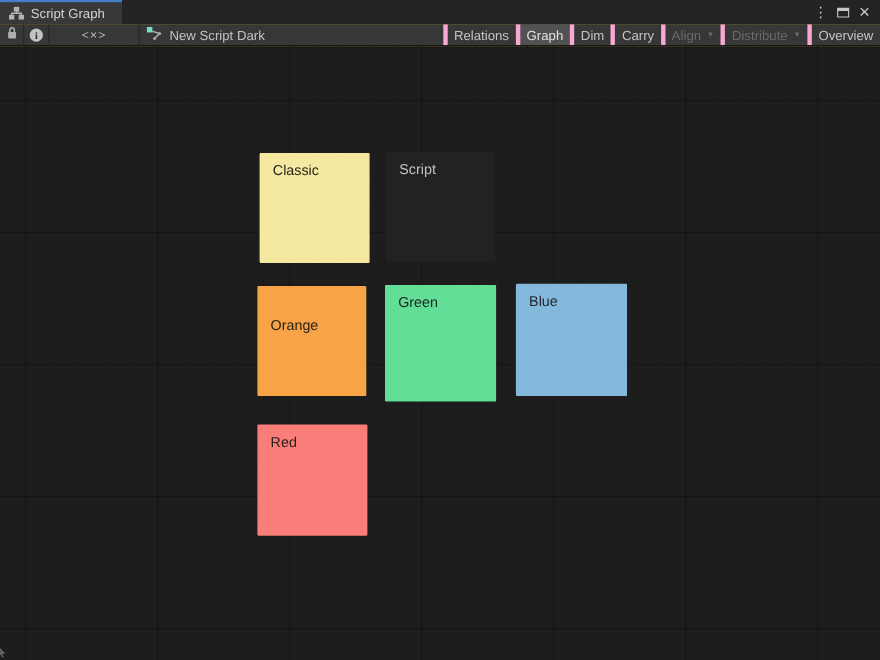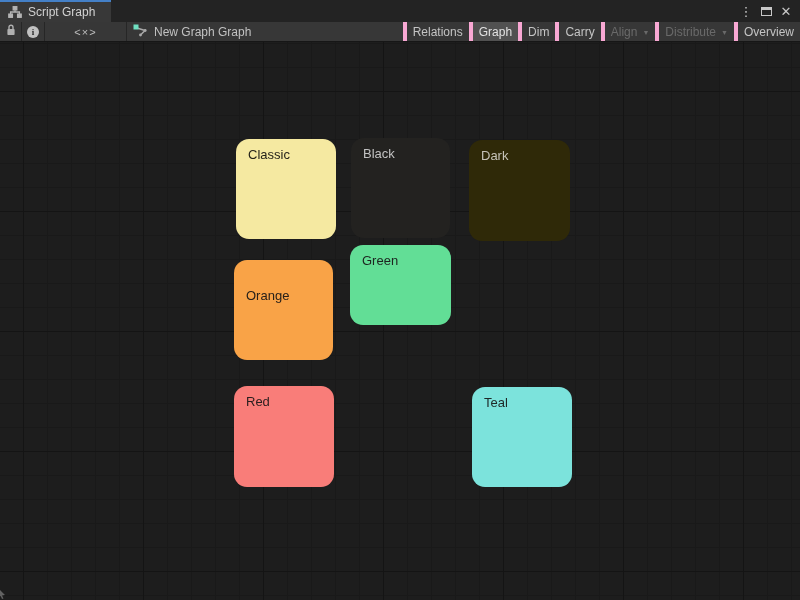--- a/index.html
+++ b/index.html
@@ -78,21 +78,21 @@
     background-color: #1d1d1d;
     background-image:
       linear-gradient(90deg, #141414 1px, transparent 1px),
       linear-gradient(#141414 1px, transparent 1px),
       linear-gradient(90deg, #191919 1px, transparent 1px),
       linear-gradient(#191919 1px, transparent 1px);
     background-size: 120px 120px, 120px 120px, 24px 24px, 24px 24px;
     background-position: 23px 0, 0 49px, 23px 0, 0 1px;
   }
   .note {
-    position: absolute; border-radius: 13px;
+    position: absolute; border-radius: 1px;
   }
   .note-label {
     display: block; padding: 8px 0 0 12px; font-size: 13px; line-height: 16px;
   }
   .cursor-frag { position: absolute; left: -2px; bottom: -3px; }
 </style>
 </head>
 <body>
 
 <div class="window">
@@ -137,21 +137,21 @@
 
     <div class="graph-title">
       <span>
         <svg width="15" height="13" viewBox="0 0 15 13">
           <path d="M4 4 L12 6.5 L7.5 11" fill="none" stroke="#a8a8a8" stroke-width="1.5" stroke-linecap="round" stroke-linejoin="round"></path>
           <rect x="0.5" y="0.5" width="5" height="5" fill="#6fe0c1"></rect>
           <circle cx="12.2" cy="6.5" r="1.4" fill="#a8a8a8"></circle>
           <circle cx="7.5" cy="11" r="1.4" fill="#a8a8a8"></circle>
         </svg>
       </span>
-      <span>New Graph Graph</span>
+      <span>New Script Dark</span>
     </div>
 
 
     <div class="view-buttons">
       <div class="vbtn">
         <span>Relations</span>
       </div>
       <div class="vbtn active">
         <span>Graph</span>
       </div>
@@ -179,31 +179,28 @@
   <div class="canvas">
     <span class="cursor-frag">
       <svg width="8" height="10" viewBox="0 0 8 10">
         <path d="M1 0 L7 6 L4 6.5 L5.5 9.5 L4 10 L2.7 7 L1 8.5 Z" fill="#9a9a9a" opacity="0.55"></path>
       </svg>
     </span>
   <div class="note" style="left: 236px; top: 97px; width: 100px; height: 100px; background: rgb(245, 233, 161);">
     <span class="note-label" style="color: rgb(37, 35, 26);">Classic</span>
   </div>
       <div class="note" style="left: 351px; top: 96px; width: 99px; height: 100px; background: rgb(35, 34, 32);">
-    <span class="note-label" style="color: rgb(194, 194, 194);">Black</span>
-  </div>
-      <div class="note" style="left: 469px; top: 98px; width: 101px; height: 101px; background: rgb(47, 41, 8);">
-    <span class="note-label" style="color: rgb(197, 194, 184);">Dark</span>
+    <span class="note-label" style="color: rgb(194, 194, 194);">Script</span>
   </div>
       <div class="note" style="left: 234px; top: 218px; width: 99px; height: 100px; background: rgb(249, 163, 71);">
     <span class="note-label" style="color: rgb(40, 33, 26); margin-top: 20px;">Orange</span>
   </div>
-      <div class="note" style="left: 350px; top: 203px; width: 101px; height: 80px; background: rgb(98, 222, 150);">
+      <div class="note" style="left: 350px; top: 217px; width: 101px; height: 106px; background: rgb(98, 222, 150);">
     <span class="note-label" style="color: rgb(30, 36, 32);">Green</span>
+  </div>
+      <div class="note" style="left: 469px; top: 216px; width: 101px; height: 102px; background: rgb(133, 185, 219);">
+    <span class="note-label" style="color: rgb(31, 36, 41);">Blue</span>
   </div>
       <div class="note" style="left: 234px; top: 344px; width: 100px; height: 101px; background: rgb(249, 125, 121);">
     <span class="note-label" style="color: rgb(42, 30, 30);">Red</span>
   </div>
-      <div class="note" style="left: 472px; top: 345px; width: 100px; height: 100px; background: rgb(124, 227, 220);">
-    <span class="note-label" style="color: rgb(30, 40, 39);">Teal</span>
-  </div>
     </div>
 </div>
 
 </body></html>

